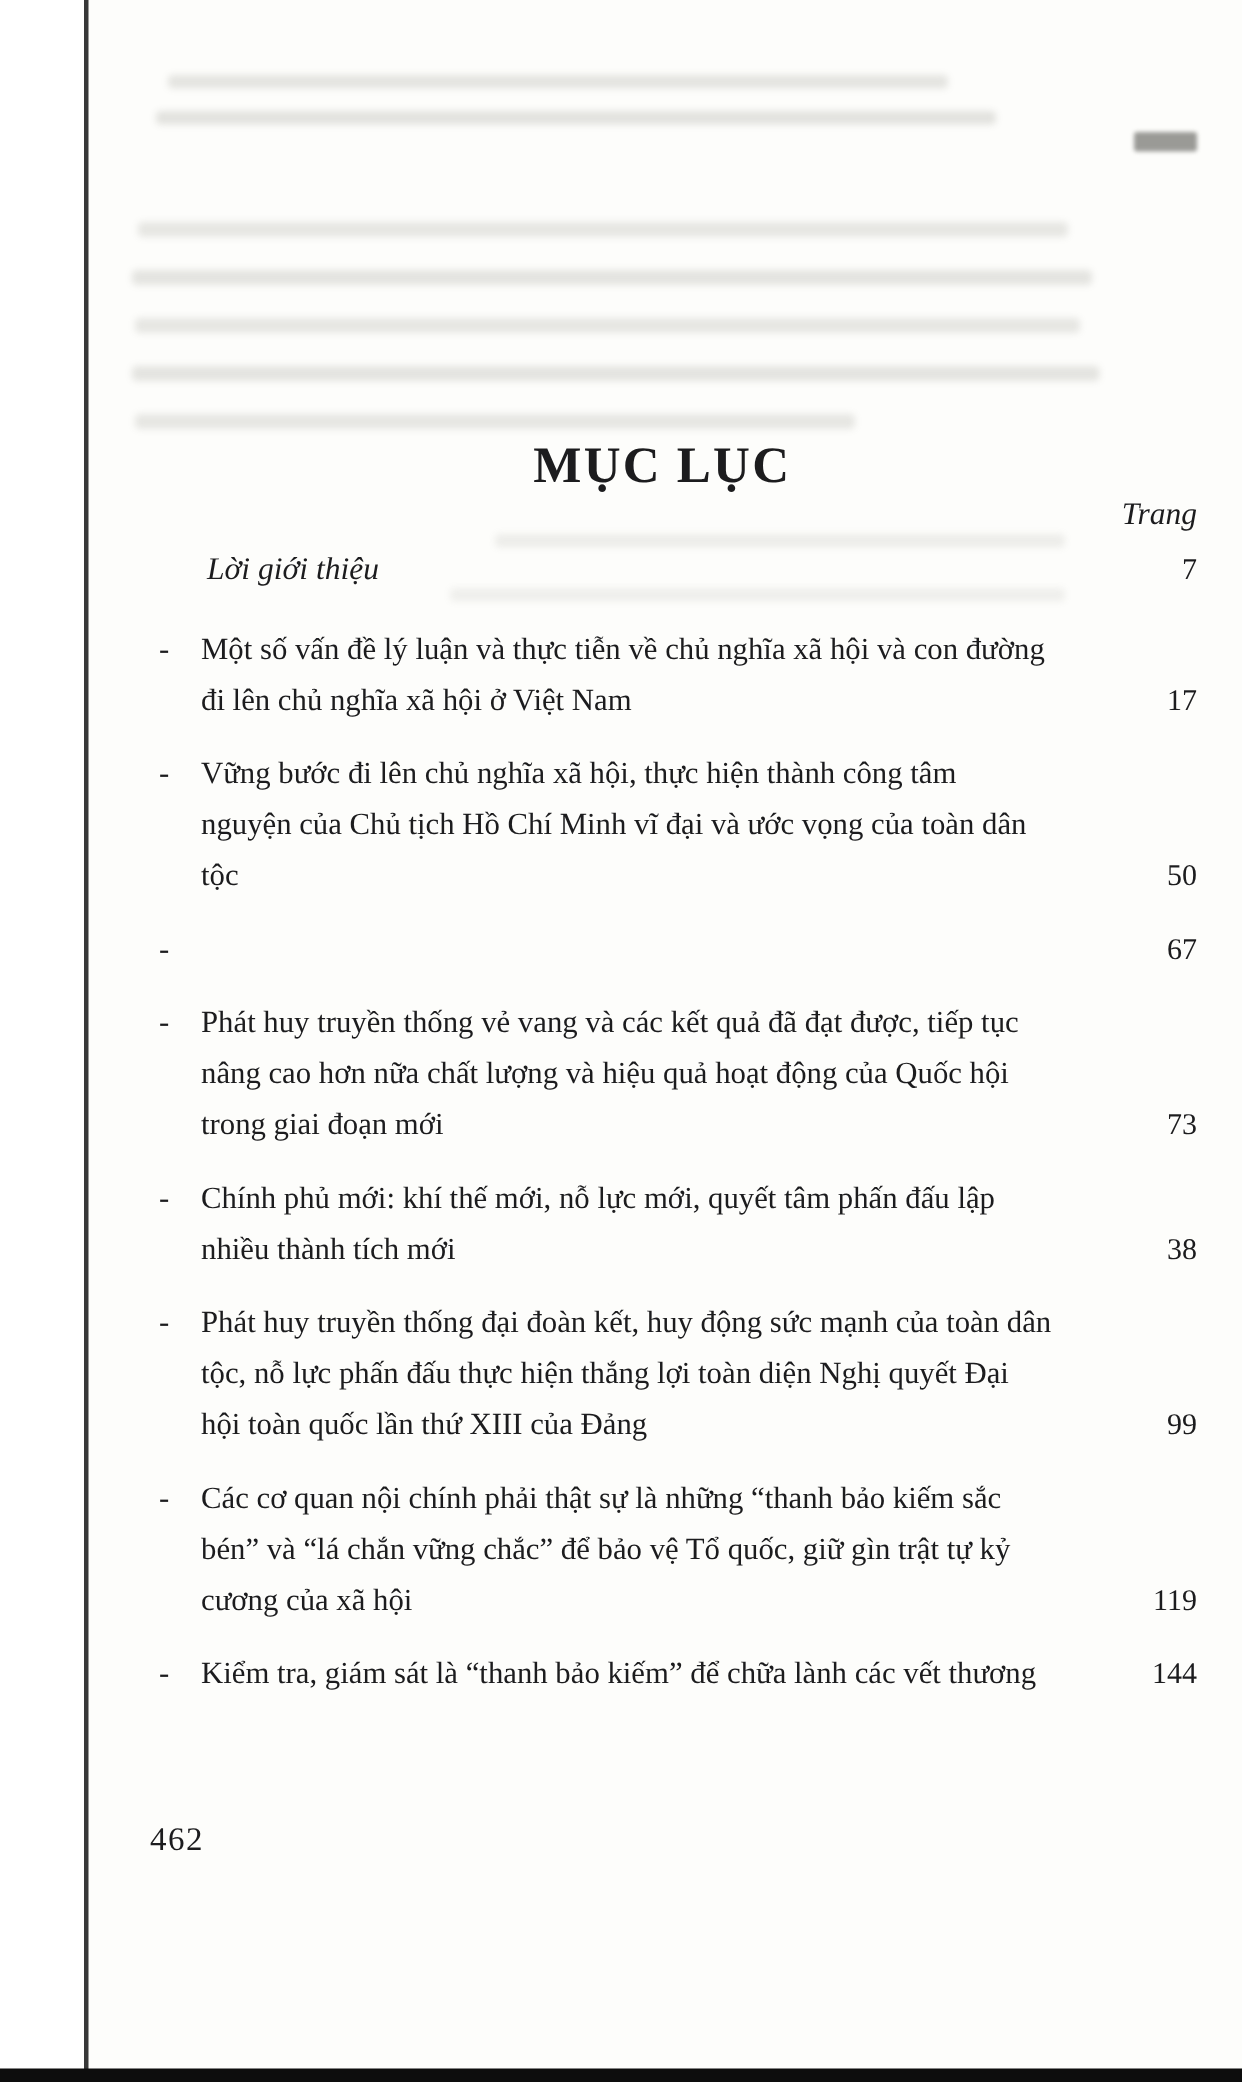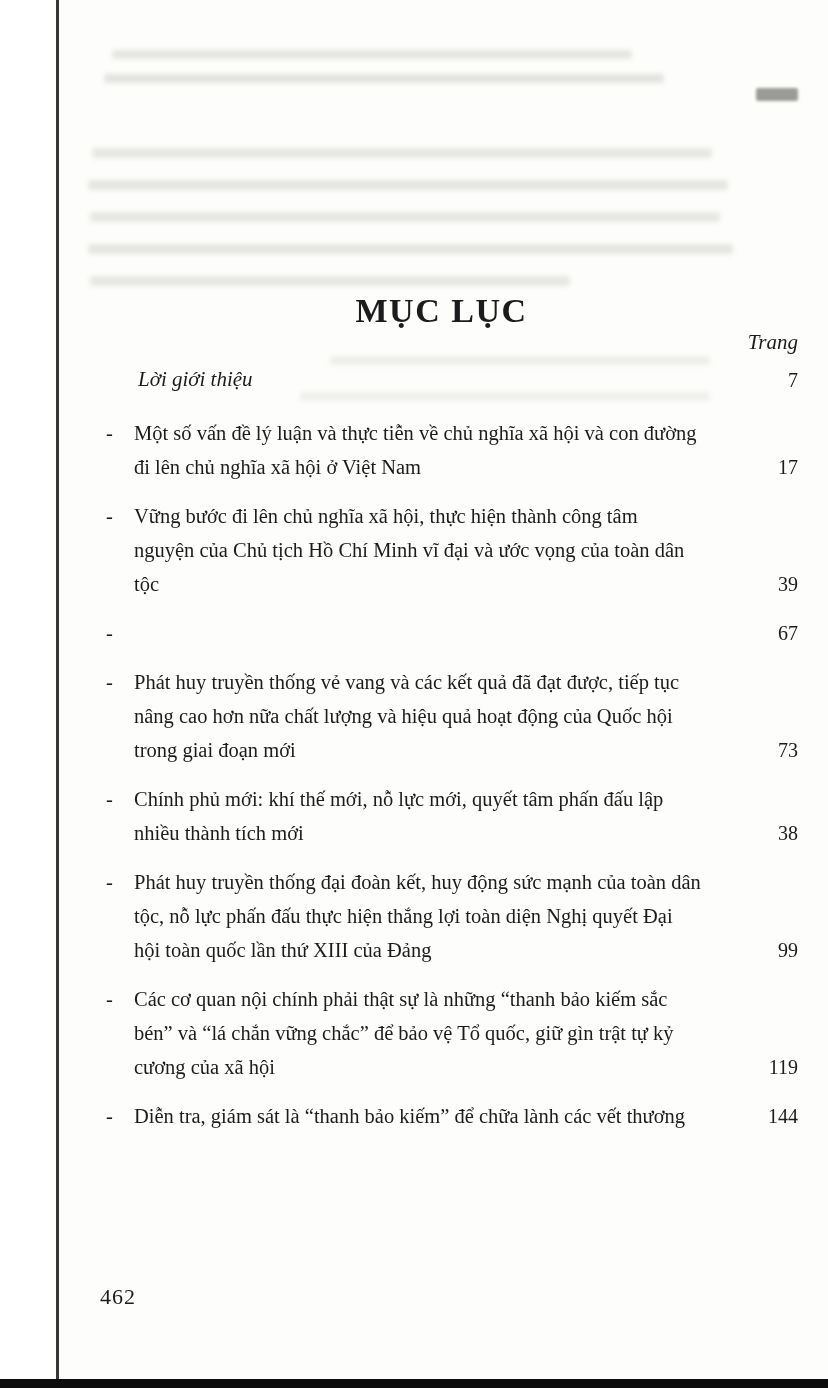--- a/index.html
+++ b/index.html
@@ -113,21 +113,21 @@
     flex: 1 1 auto;
     text-align: right;
     align-self: flex-end;
     font-size: 20px;
     padding-right: 2px;
   }
 
   .folio {
     position: absolute;
     left: 100px;
-    top: 1284px;
+    top: 1213px;
     font-size: 22px;
     letter-spacing: 1px;
   }
 </style>
 </head>
 <body>
 
 <div class="scan-strip-left"></div>
 <div class="scan-edge-left"></div>
 <div class="scan-edge-bottom"></div>
@@ -157,21 +157,21 @@
   <div class="toc-list" id="toc-list">
   <div class="toc-entry">
     <span class="toc-dash">-</span>
     <span class="toc-text">Một số vấn đề lý luận và thực tiễn về chủ nghĩa xã hội và con đường đi lên chủ nghĩa xã hội ở Việt Nam</span>
     <span class="toc-page">17</span>
   </div>
 
   <div class="toc-entry">
     <span class="toc-dash">-</span>
     <span class="toc-text">Vững bước đi lên chủ nghĩa xã hội, thực hiện thành công tâm nguyện của Chủ tịch Hồ Chí Minh vĩ đại và ước vọng của toàn dân tộc</span>
-    <span class="toc-page">39</span>
+    <span class="toc-page">50</span>
   </div>
 
   <div class="toc-entry">
     <span class="toc-dash">-</span>
     <span class="toc-page">67</span>
   </div>
 
   <div class="toc-entry">
     <span class="toc-dash">-</span>
     <span class="toc-text">Phát huy truyền thống vẻ vang và các kết quả đã đạt được, tiếp tục nâng cao hơn nữa chất lượng và hiệu quả hoạt động của Quốc hội trong giai đoạn mới</span>
@@ -191,20 +191,20 @@
   </div>
 
   <div class="toc-entry">
     <span class="toc-dash">-</span>
     <span class="toc-text">Các cơ quan nội chính phải thật sự là những “thanh bảo kiếm sắc bén” và “lá chắn vững chắc” để bảo vệ Tổ quốc, giữ gìn trật tự kỷ cương của xã hội</span>
     <span class="toc-page">119</span>
   </div>
 
   <div class="toc-entry">
     <span class="toc-dash">-</span>
-    <span class="toc-text">Diễn tra, giám sát là “thanh bảo kiếm” để chữa lành các vết thương</span>
+    <span class="toc-text">Kiểm tra, giám sát là “thanh bảo kiếm” để chữa lành các vết thương</span>
     <span class="toc-page">144</span>
   </div>
 </div>
 
 </div>
 
 <div class="folio">462</div>
 
 </body></html>

